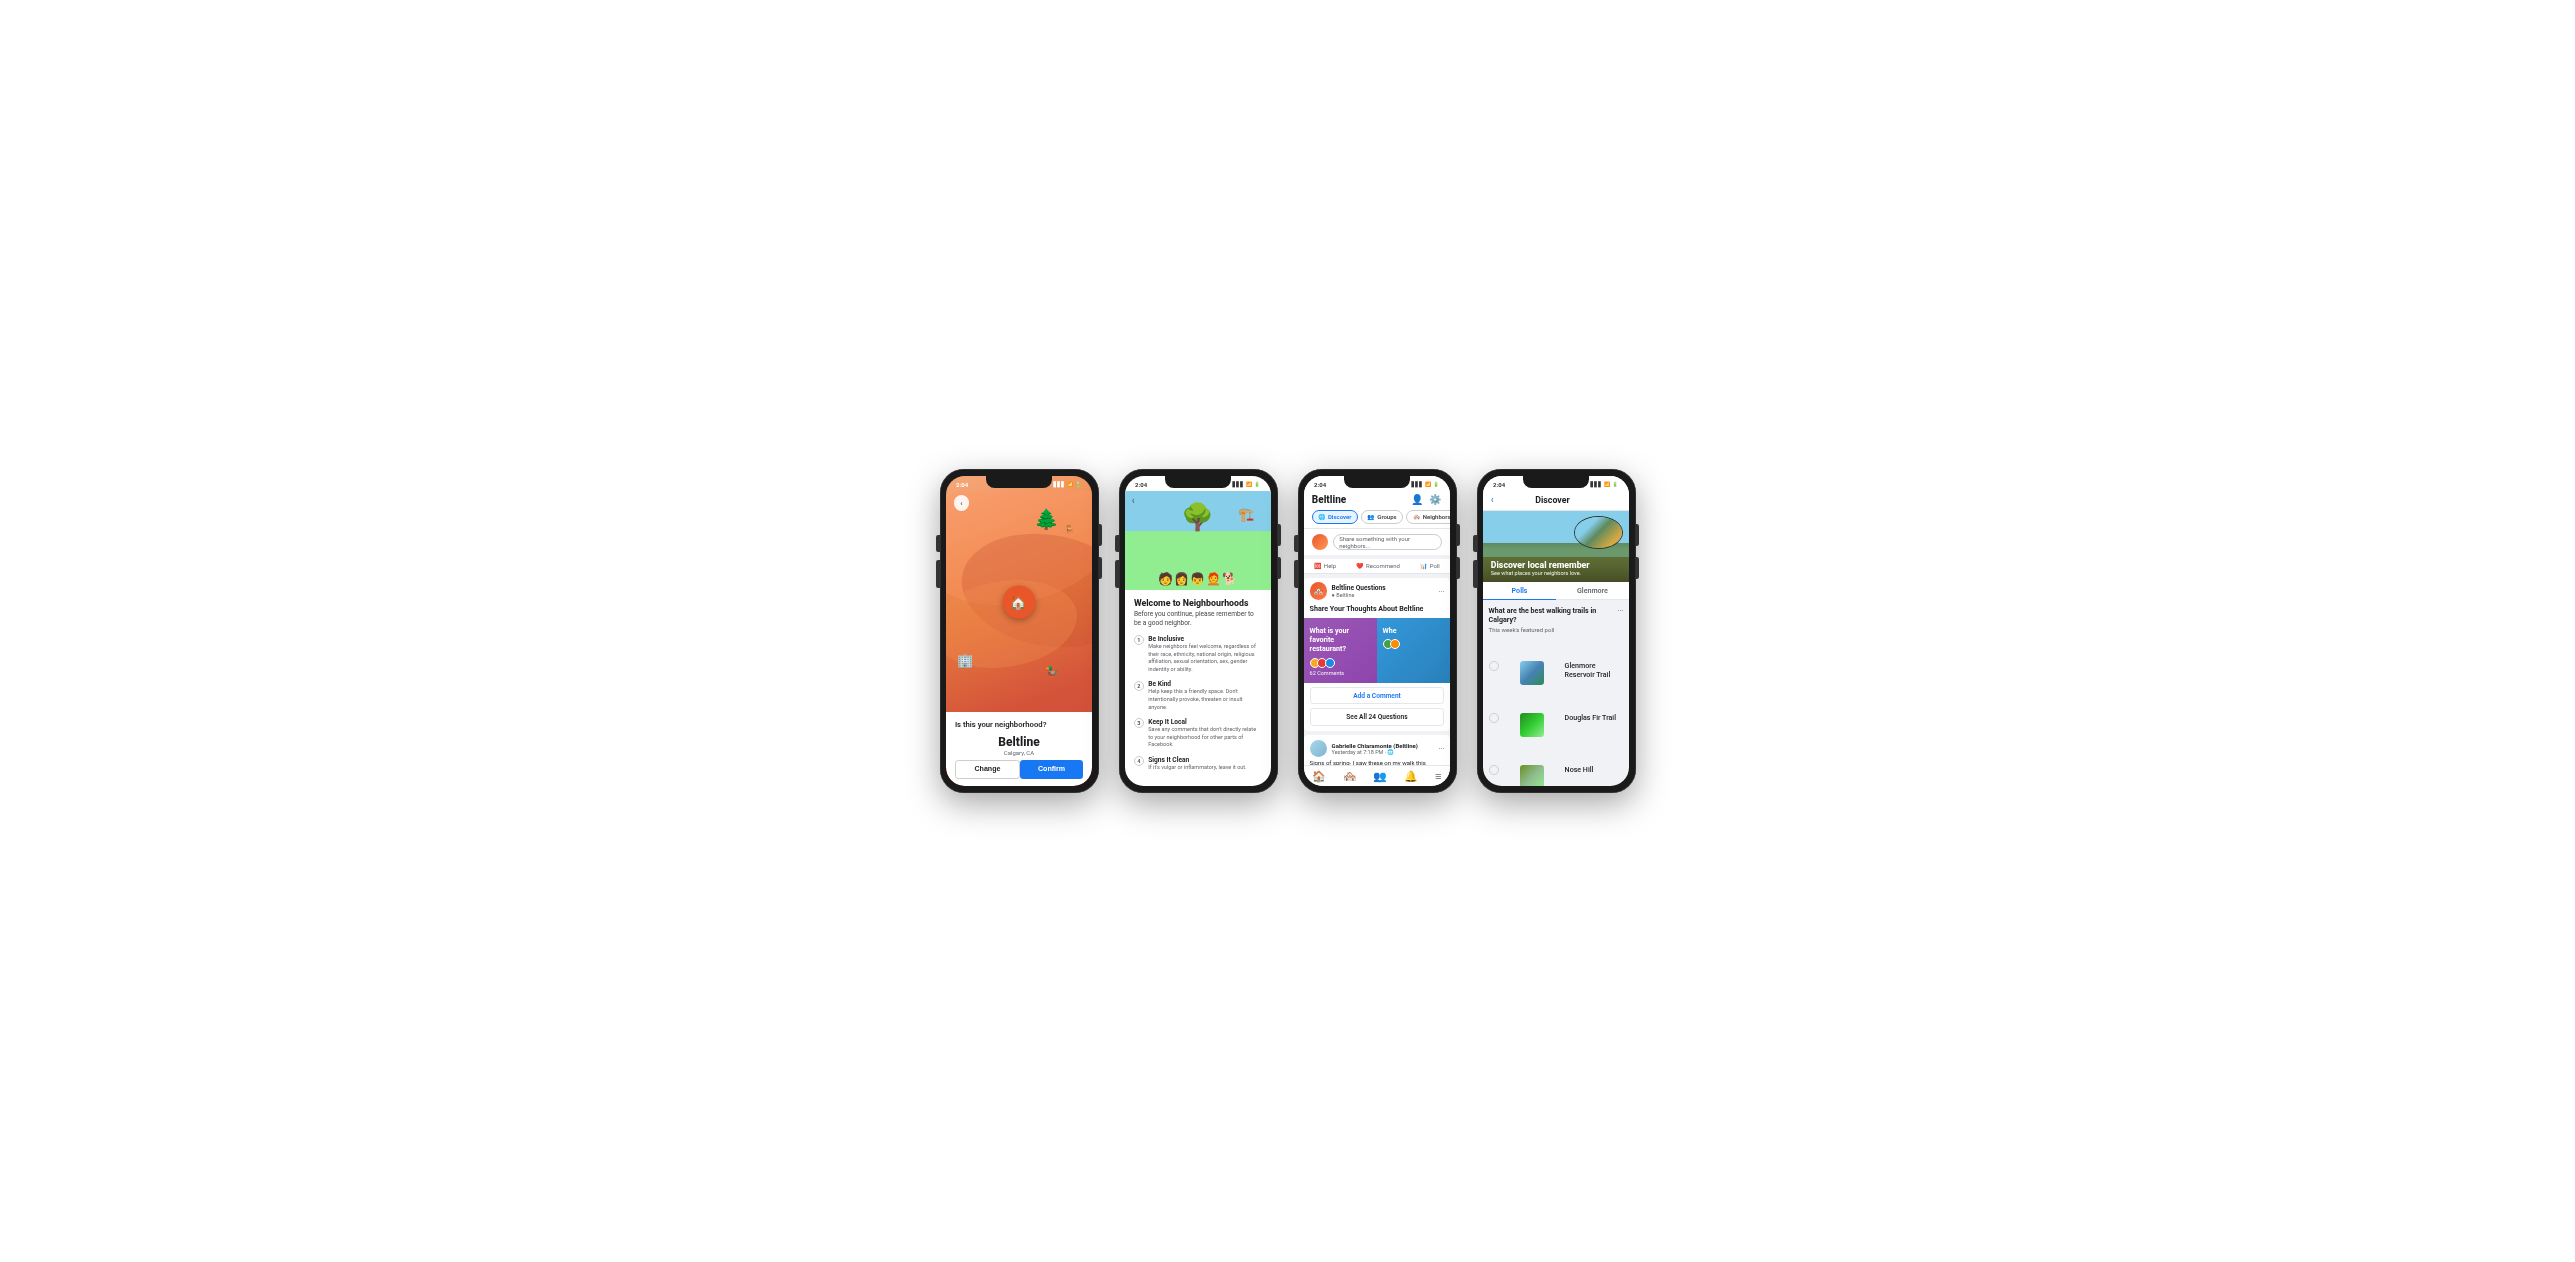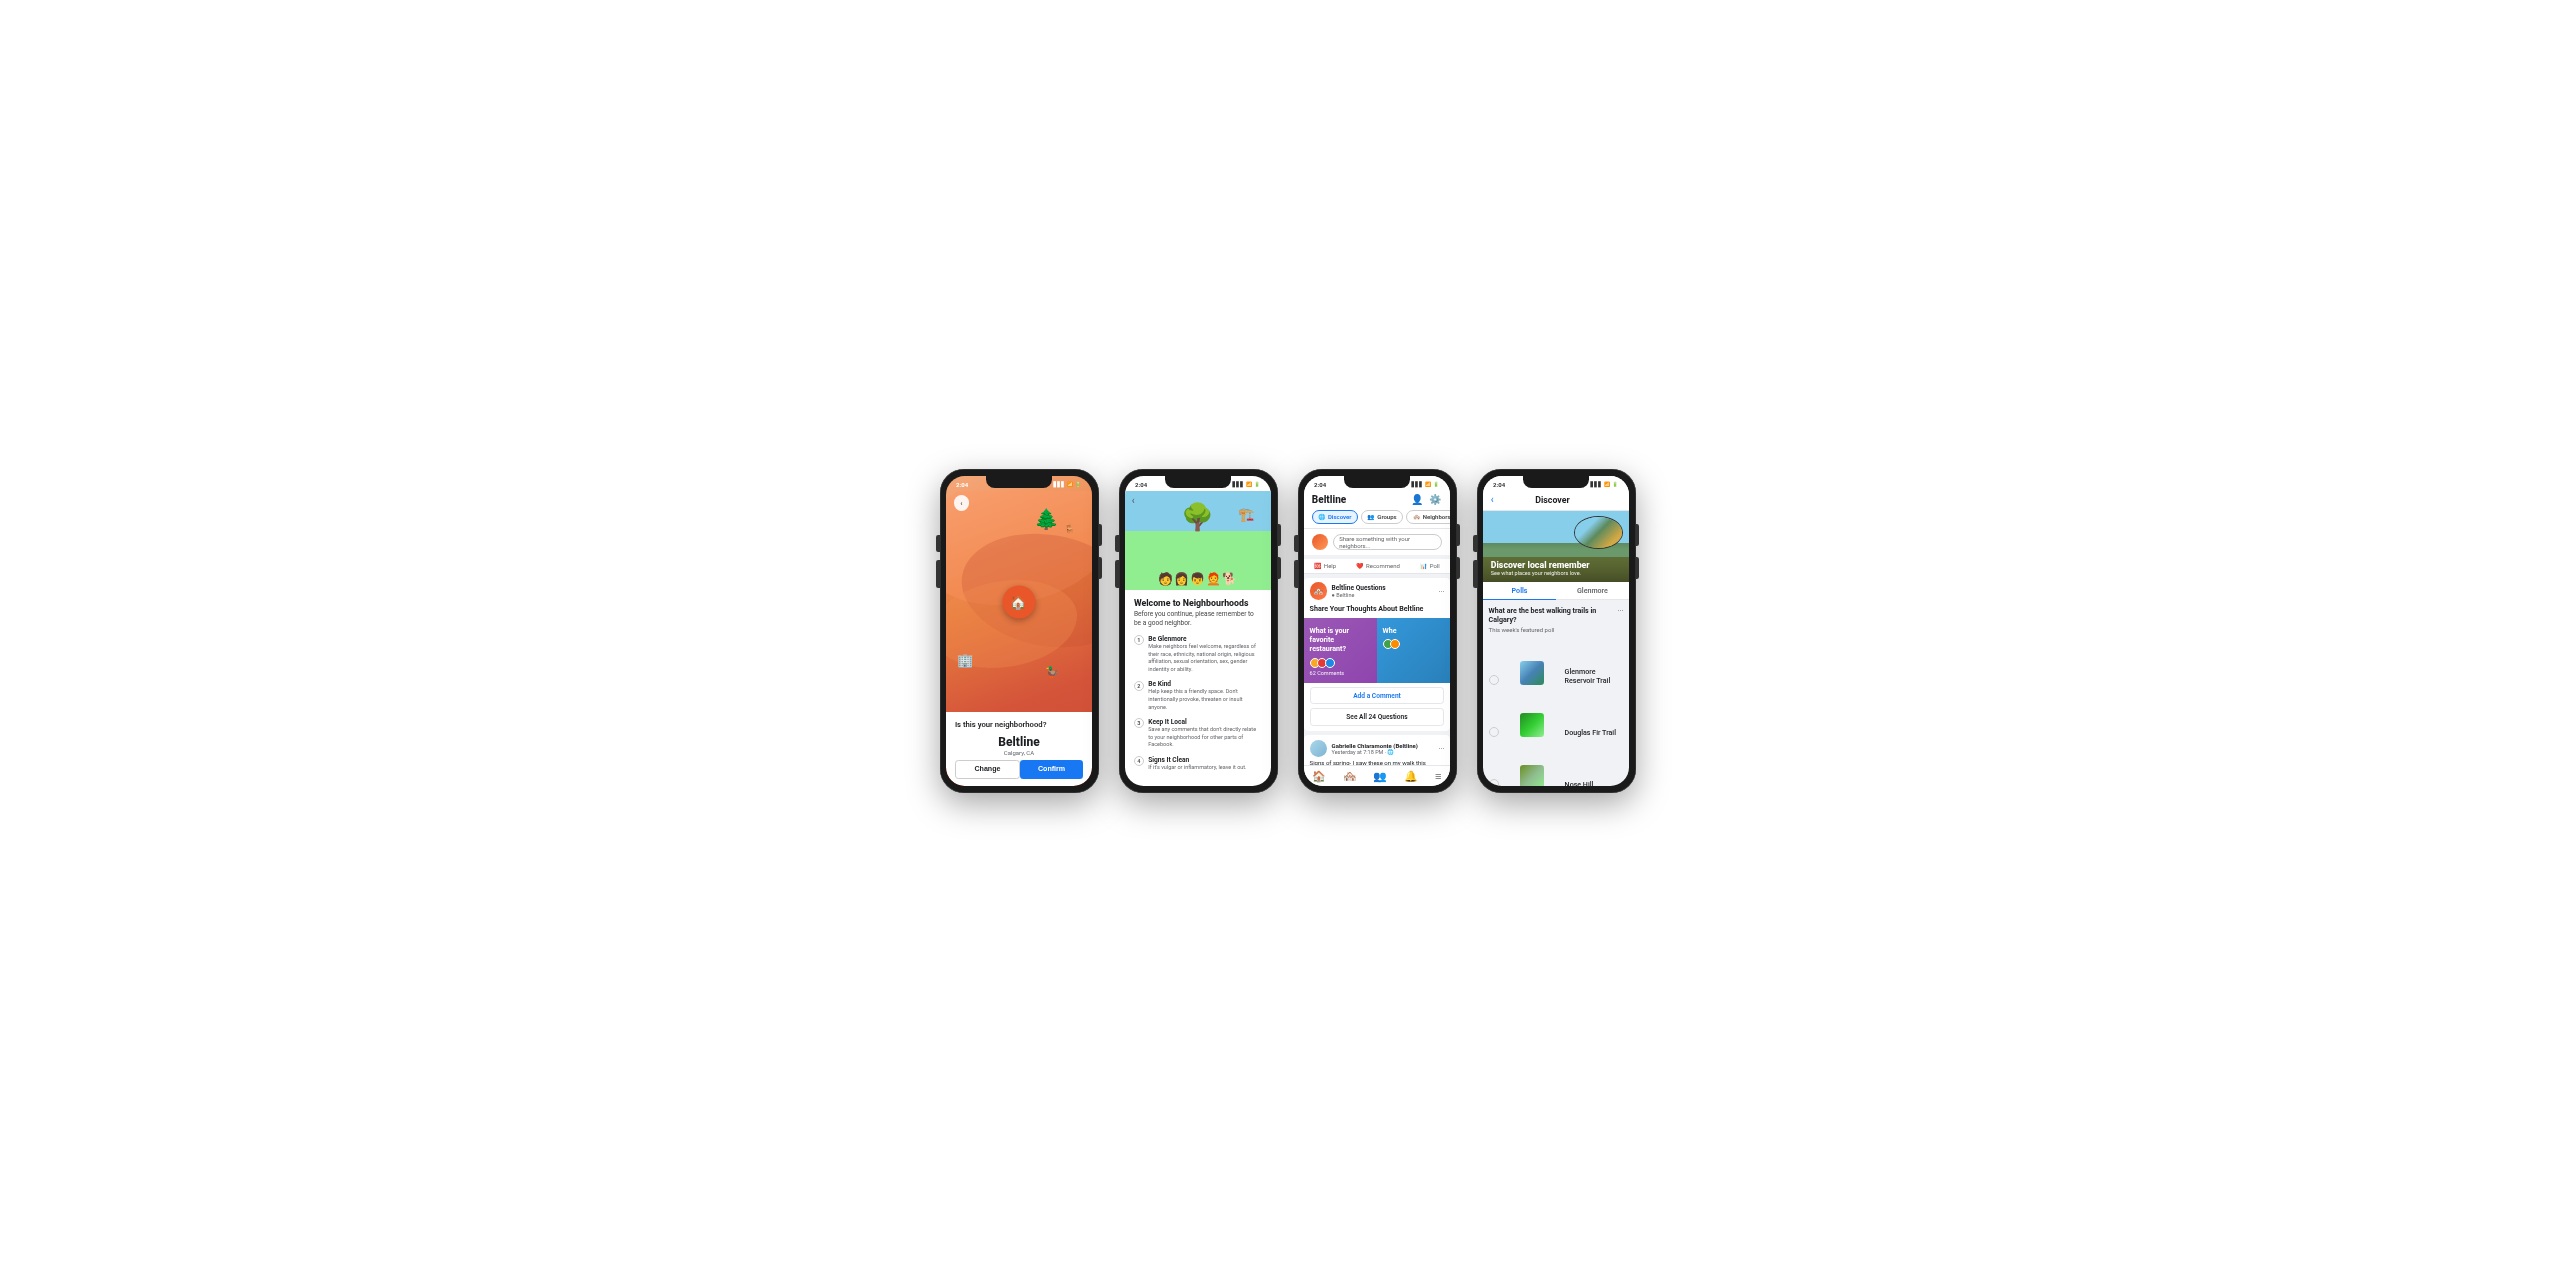--- a/index.html
+++ b/index.html
@@ -631,21 +631,21 @@
       justify-content: space-between;
       align-items: flex-start;
     }
     .p4-featured-label {
       font-size: 6px;
       color: #65676b;
       margin-bottom: 5.5px;
     }
     .p4-option {
       display: flex;
-      align-items: flex-end;
+      align-items: flex-start;
       gap: 21px;
       margin-bottom: 5.5px;
       margin-top: 28px;
     }
     .p4-radio {
       width: 10px;
       height: 10px;
       border: 1.1px solid #ccc;
       border-radius: 50%;
       flex-shrink: 0;
@@ -794,21 +794,21 @@
             <span>🐕</span>
         </div>
       </div>
       <div class="phone2-content">
         <div class="welcome-title">Welcome to Neighbourhoods</div>
         <div class="welcome-subtitle">Before you continue, please remember to be a good neighbor.</div>
 
         <div class="rule-item">
           <div class="rule-num">1</div>
           <div class="rule-content">
-            <div class="rule-title">Be Glenmore</div>
+            <div class="rule-title">Be Inclusive</div>
             <div class="rule-desc">Make neighbors feel welcome, regardless of their race, ethnicity, national origin, religious affiliation, sexual orientation, sex, gender indentity or ability.</div>
           </div>
         </div>
         <div class="rule-item">
           <div class="rule-num">2</div>
           <div class="rule-content">
             <div class="rule-title">Be Kind</div>
             <div class="rule-desc">Help keep this a friendly space. Don't intentionally provoke, threaten or insult anyone.</div>
           </div>
         </div>

